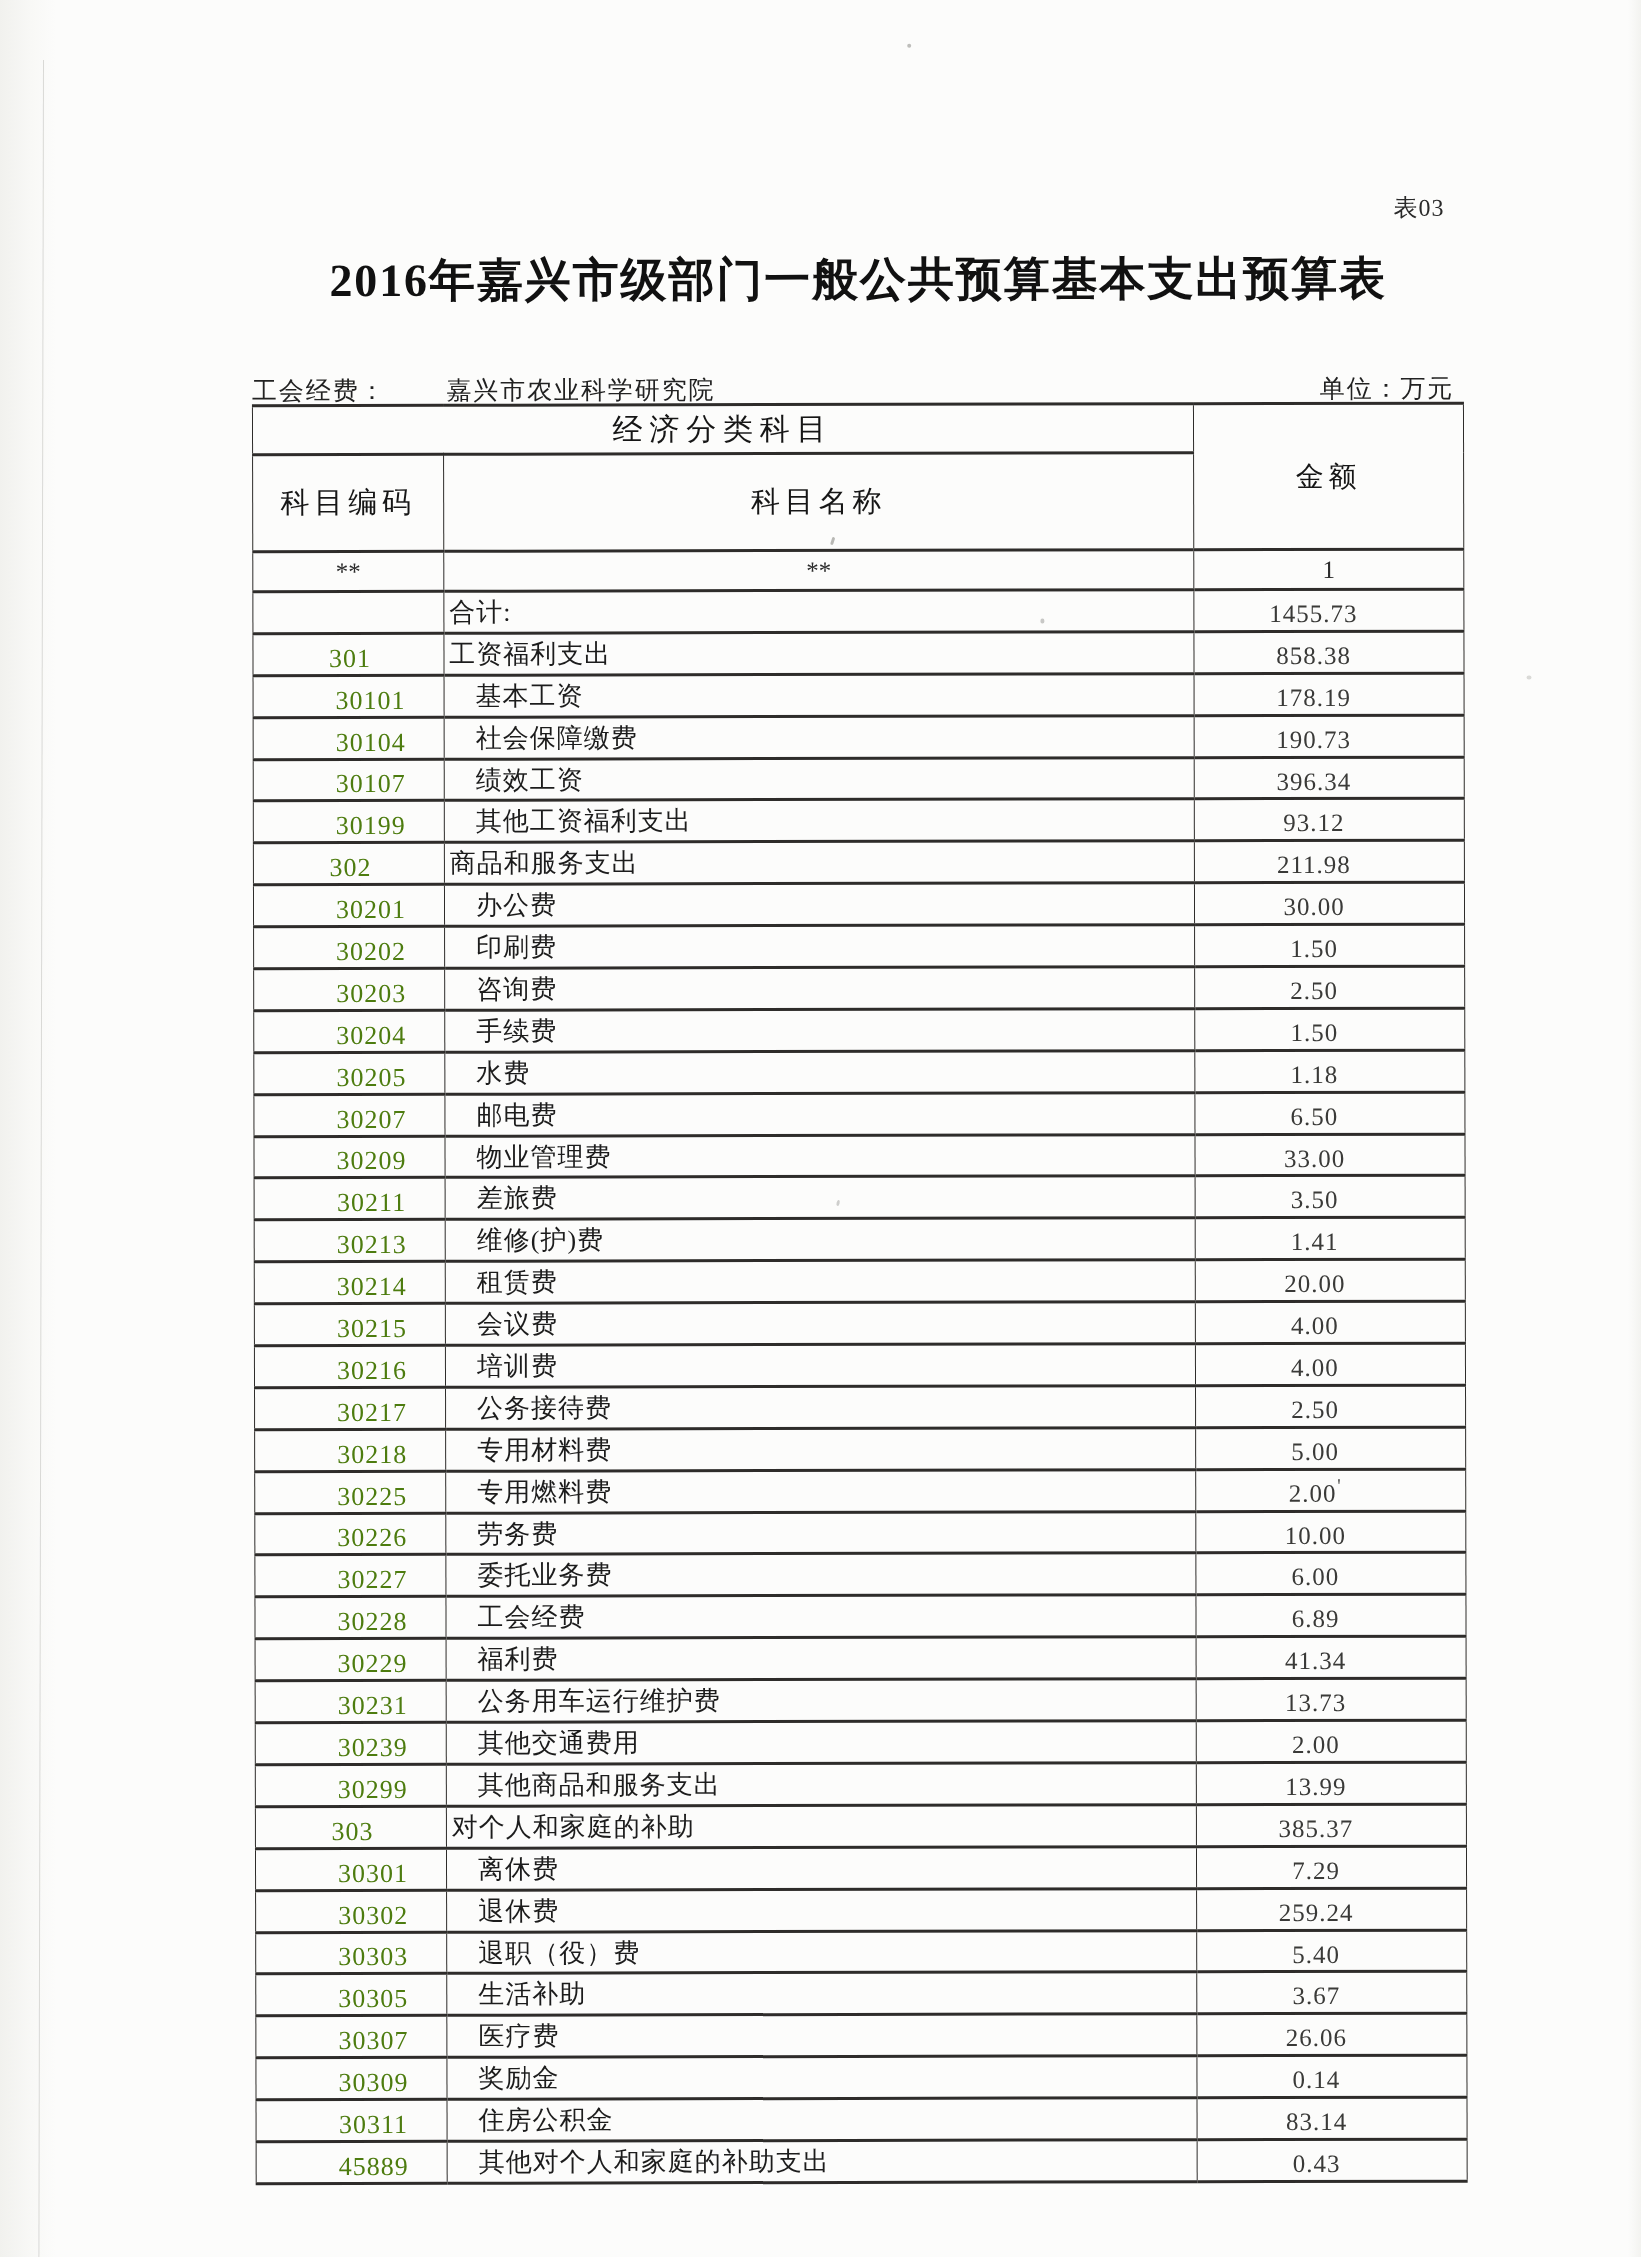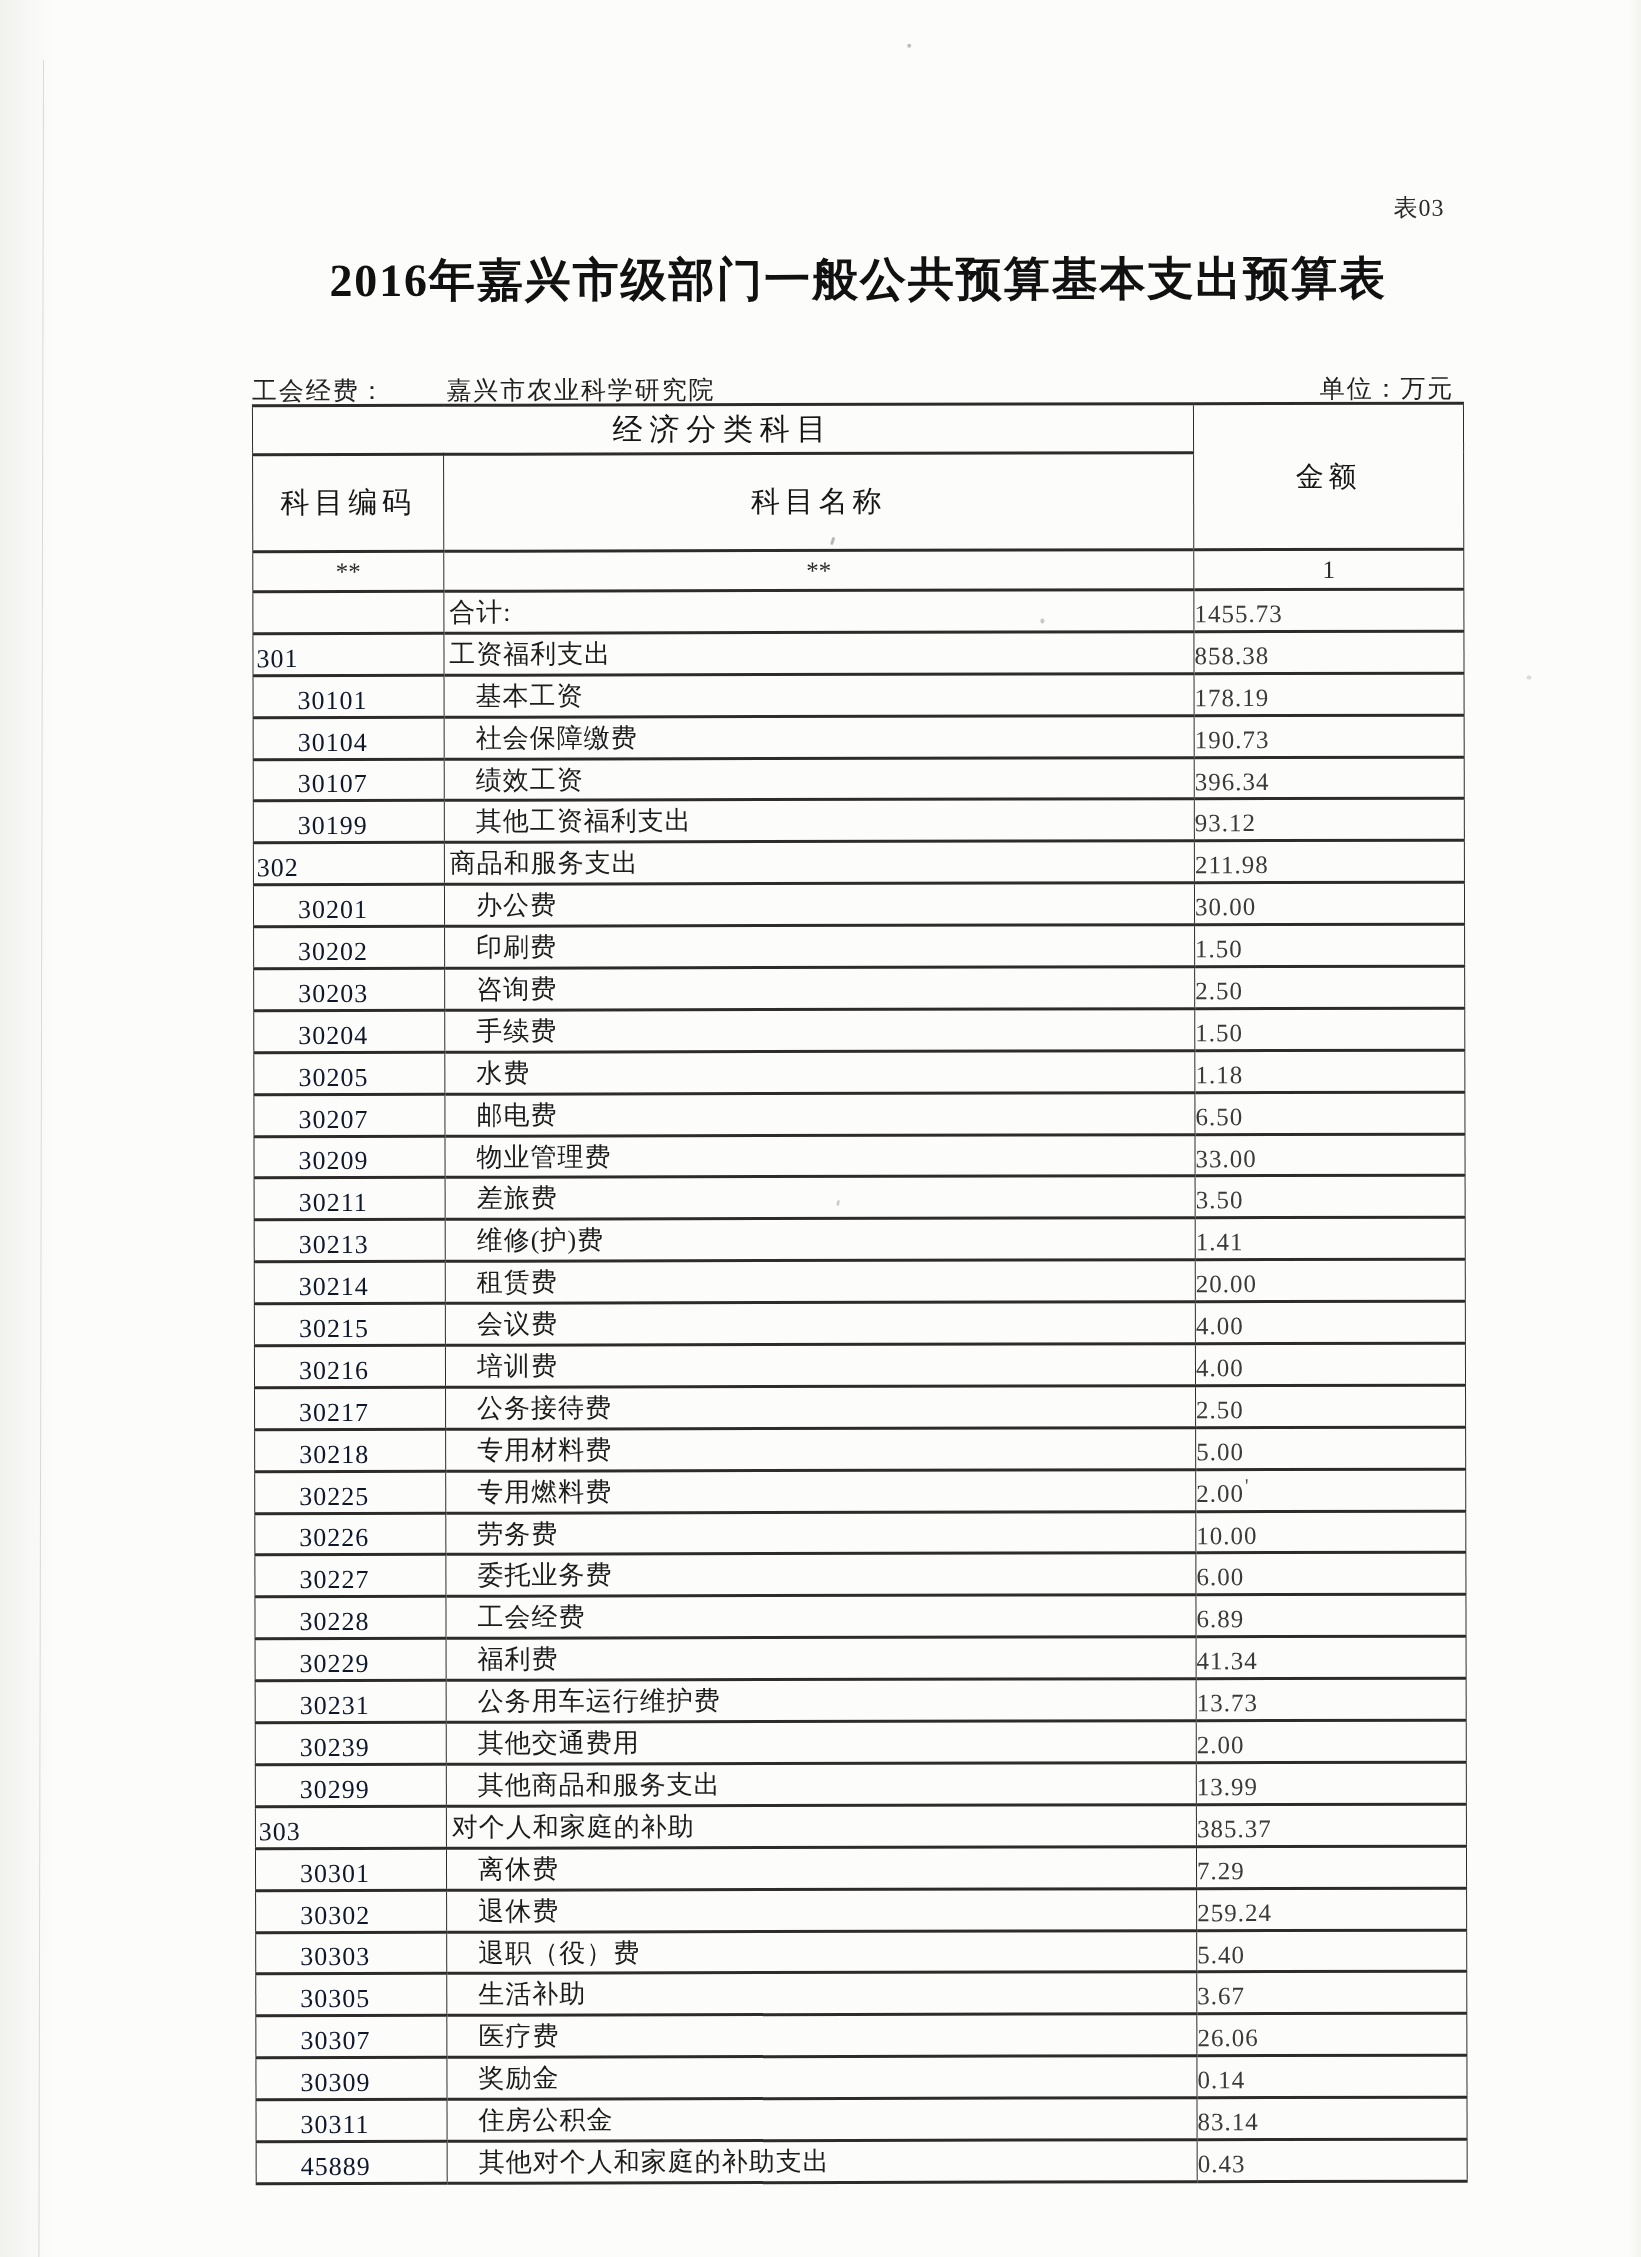--- a/index.html
+++ b/index.html
@@ -71,26 +71,26 @@
   .th-col{
     height:94px;font-size:29px;letter-spacing:4.8px;text-align:center;
     vertical-align:middle;color:#161616;
   }
   .th-amt{font-size:28px;}
   .star-row td{
     height:37px;font-size:25px;text-align:center;vertical-align:middle;
     color:#2c2c2c;
   }
   tbody.rows td{height:37px;font-size:26px;vertical-align:bottom;}
-  tbody.rows td.code{padding-left:44px;color:#0f172a;letter-spacing:1px;}
+  tbody.rows td.code{padding-left:44px;color:#4d7c0f;letter-spacing:1px;text-align:center;}
   tbody.rows tr.top td.code{padding-left:2.9px;}
   tbody.rows td.name{padding-left:31px;letter-spacing:1px;color:#1c1c1c;padding-bottom:1.9px;}
   tbody.rows tr.top td.name{padding-left:4.8px;}
   tbody.rows td.amt{
-    text-align:left;padding-right:31px;padding-bottom:1.9px;
+    text-align:center;padding-right:31px;padding-bottom:1.9px;
     font-size:25px;color:#3a3a38;letter-spacing:1px;
   }
   .amt-mark{font-size:19.3px;color:#4a4a48;vertical-align:9.7px;margin-left:1px;}
   
   .speck{position:absolute;background:#8a8a86;border-radius:50%;pointer-events:none;}
   .s1{left:909px;top:44px;width:3.9px;height:3.9px;opacity:.55;}
   .s2{left:832px;top:537px;width:2.9px;height:7.7px;border-radius:1.9px;opacity:.6;transform:rotate(18deg);}
   .s3{left:1041px;top:619px;width:3.9px;height:4.8px;opacity:.45;}
   .s4{left:836px;top:1200px;width:2.9px;height:5.8px;opacity:.4;transform:rotate(14deg);}
   .s5{left:1527px;top:677px;width:4.8px;height:3.9px;opacity:.3;}

